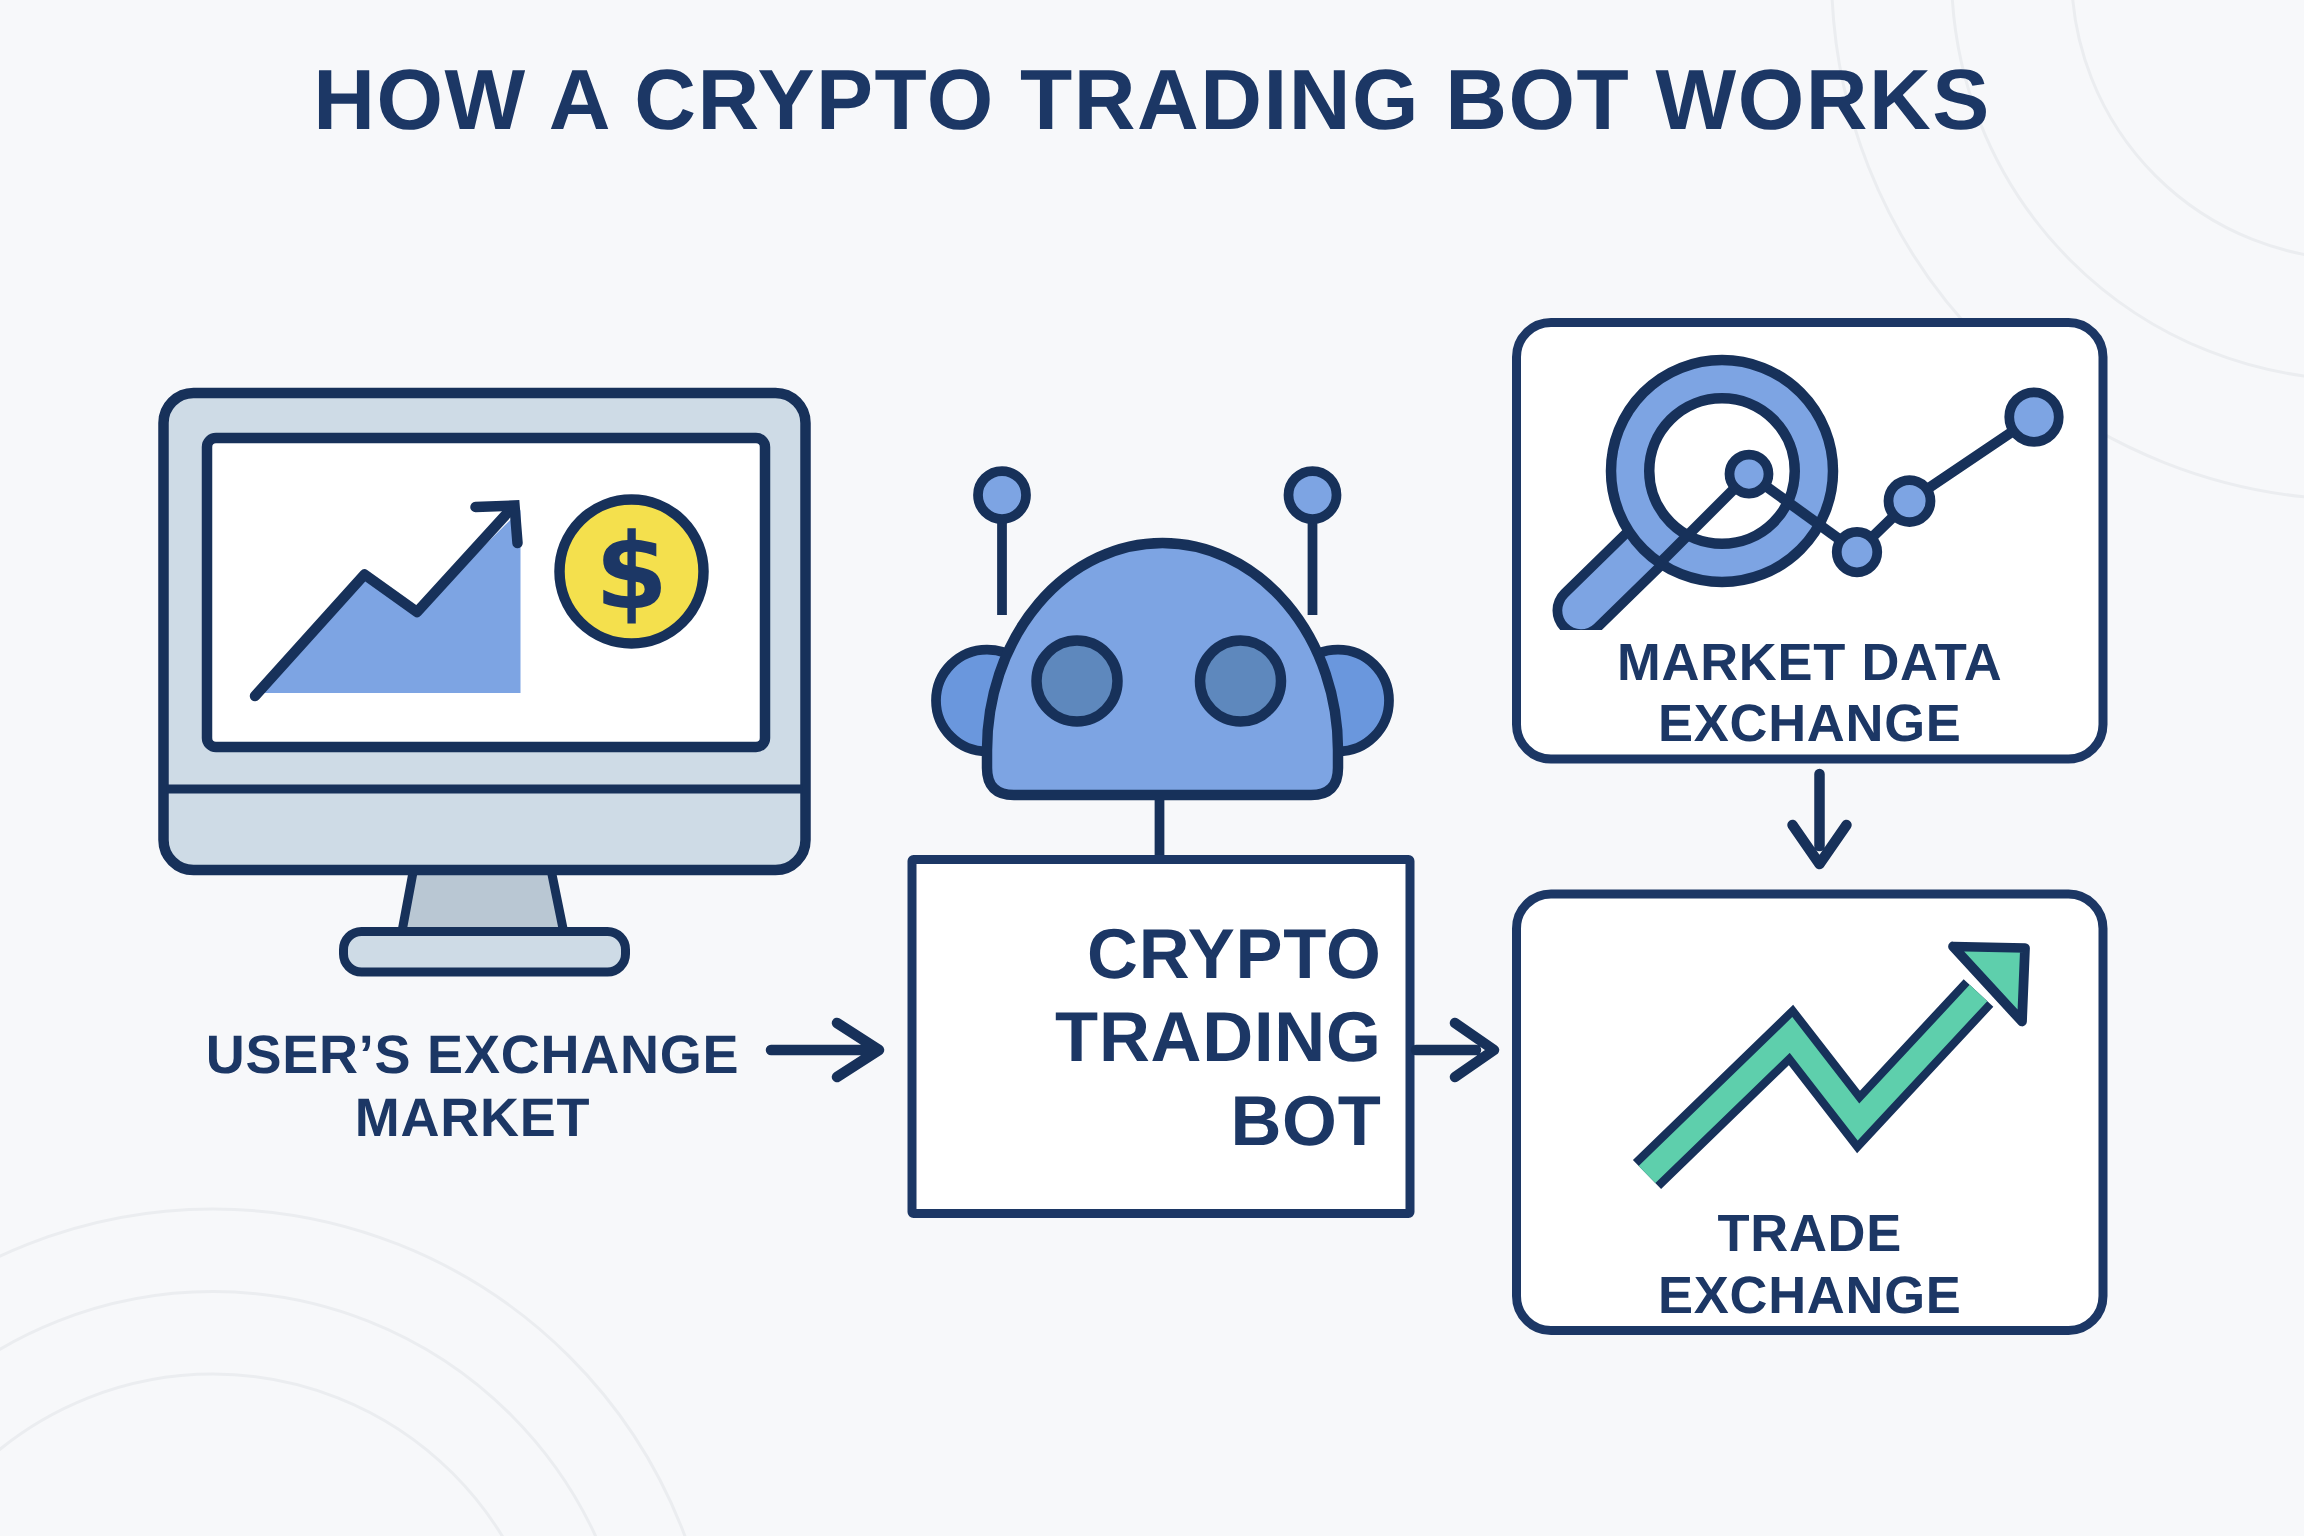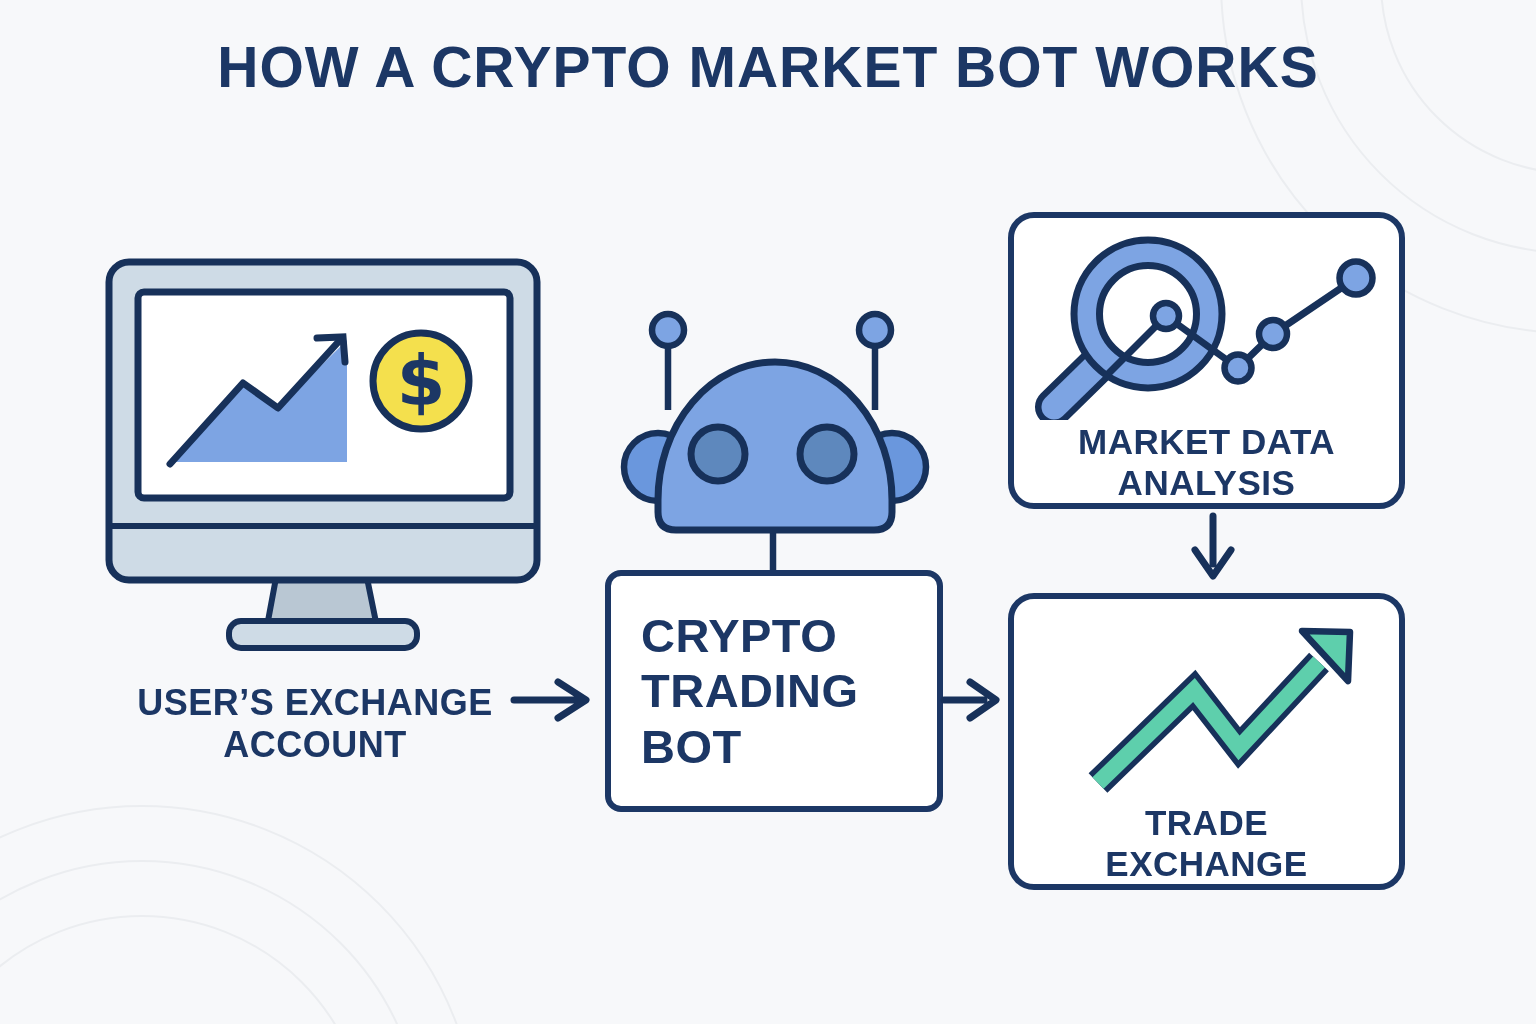--- a/index.html
+++ b/index.html
@@ -24,22 +24,22 @@
   .node-label{
     position:absolute; text-align:center; font-weight:800; color:var(--c-navy);
     font-size:36px; line-height:1.16; letter-spacing:.5px;
   }
   .node-label span{display:inline-block; max-width:400px;}
   .flow-box{
     position:absolute; background:#fff; border:6px solid var(--c-navy);
     box-sizing:border-box;
   }
   .bot-box{
-    left:605px; top:570px; width:338px; height:242px; border-radius:16px;
-    display:flex; align-items:center; justify-content:center; text-align:left;padding-left:14px;
+    left:605px; top:570px; width:338px; height:242px; border-radius:4px;
+    display:flex; align-items:center; justify-content:center; text-align:right;padding-left:14px;
   }
   .bot-box .bot-text{
     font-size:47px; font-weight:800; line-height:1.18; letter-spacing:.5px;
     max-width:280px; color:var(--c-navy);
   }
   .side-box{width:397px; height:297px; border-radius:26px;}
   .market-box{left:1008px; top:212px;}
   .trade-box{left:1008px; top:593px;}
   .side-box .box-label{
     position:absolute; left:0; right:0; top:203px; text-align:center;
@@ -68,21 +68,21 @@
 
 <div class="canvas">
 
   <div class="ring" style="left:1380px; top:-210px; width:380px; height:380px;"></div>
   <div class="ring" style="left:1300px; top:-290px; width:540px; height:540px;"></div>
   <div class="ring" style="left:1220px; top:-370px; width:700px; height:700px;"></div>
   <div class="ring" style="left:-85px;  top:915px; width:450px; height:450px;"></div>
   <div class="ring" style="left:-140px; top:860px; width:560px; height:560px;"></div>
   <div class="ring" style="left:-195px; top:805px; width:670px; height:670px;"></div>
 
-  <h1 class="title">HOW A CRYPTO MARKET BOT WORKS</h1>
+  <h1 class="title">HOW A CRYPTO TRADING BOT WORKS</h1>
 
   <svg class="abs" style="left:105px; top:258px;" width="440" height="400" viewBox="0 0 440 400">
 
     <polygon class="f-mond sk" stroke-width="6" points="171,320 262,320 274,379 160,379"></polygon>
 
     <rect class="f-mon sk" stroke-width="6" x="124" y="363" width="188" height="27" rx="12"></rect>
 
     <rect class="f-mon sk" stroke-width="7" x="4" y="4" width="428" height="318" rx="20"></rect>
     <line class="sk" stroke-width="6" x1="6" y1="268" x2="430" y2="268"></line>
 
@@ -90,21 +90,21 @@
 
     <polygon class="f-blue" points="67,204 138,125 173,150 242,82 242,204"></polygon>
     <polyline class="nf sk" stroke-width="7" stroke-linecap="round" stroke-linejoin="round" points="65,206 138,125 173,150 236,81"></polyline>
     <path class="nf sk" stroke-width="7" stroke-linecap="round" stroke-linejoin="miter" d="M 212 80 L 238 79 L 240 104"></path>
 
     <circle class="f-yel sk" stroke-width="7" cx="316" cy="123" r="48"></circle>
     <text x="316" y="147" text-anchor="middle" class="f-navy" style="font-family:'DejaVu Sans','Liberation Sans',sans-serif; font-size:70px; font-weight:bold;">$</text>
   </svg>
 
   <div class="node-label" style="left:110px; top:682px; width:410px;">
-    <span>USER’S EXCHANGE ACCOUNT</span>
+    <span>USER’S EXCHANGE MARKET</span>
   </div>
 
   <svg class="abs" style="left:508px; top:676px;" width="92" height="48" viewBox="0 0 92 48">
     <path class="nf sk" stroke-width="7" stroke-linecap="round" stroke-linejoin="round" d="M 6 24 H 68 M 50 6 L 78 24 L 50 42"></path>
   </svg>
 
   <svg class="abs" style="left:615px; top:305px;" width="320" height="270" viewBox="0 0 320 270">
     <line class="sk" stroke-width="6.5" x1="53" y1="38" x2="53" y2="105"></line>
     <line class="sk" stroke-width="6.5" x1="260" y1="38" x2="260" y2="105"></line>
     <circle class="f-blue sk" stroke-width="6.5" cx="53" cy="25" r="16"></circle>
@@ -136,21 +136,21 @@
 
       <line class="sk" stroke-width="7" x1="152" y1="98" x2="94" y2="156"></line>
       <line class="sk" stroke-width="7" x1="152" y1="98" x2="224" y2="150"></line>
       <polyline class="nf sk" stroke-width="7" points="224,150 259,116 342,60"></polyline>
       <circle class="f-blue sk" stroke-width="6.5" cx="152" cy="98" r="13"></circle>
       <circle class="f-blue sk" stroke-width="6.5" cx="224" cy="150" r="13.5"></circle>
       <circle class="f-blue sk" stroke-width="6.5" cx="259" cy="116" r="14"></circle>
       <circle class="f-blue sk" stroke-width="6.5" cx="342" cy="60" r="16.5"></circle>
     </svg>
     <div class="box-label">
-      <span>MARKET DATA ANALYSIS</span>
+      <span>MARKET DATA EXCHANGE</span>
     </div>
   </div>
 
   <svg class="abs" style="left:1183px; top:510px;" width="60" height="78" viewBox="0 0 60 78">
     <path class="nf sk" stroke-width="7" stroke-linecap="round" stroke-linejoin="round" d="M 30 6 V 54 M 12 40 L 30 66 L 48 40"></path>
   </svg>
 
   <div class="flow-box side-box trade-box">
     <svg class="box-icon" width="397" height="207" viewBox="0 0 397 207">
       <polyline class="nf sk" stroke-width="27" stroke-linejoin="miter" points="84,184 180,91 225,149 305,63"></polyline>

